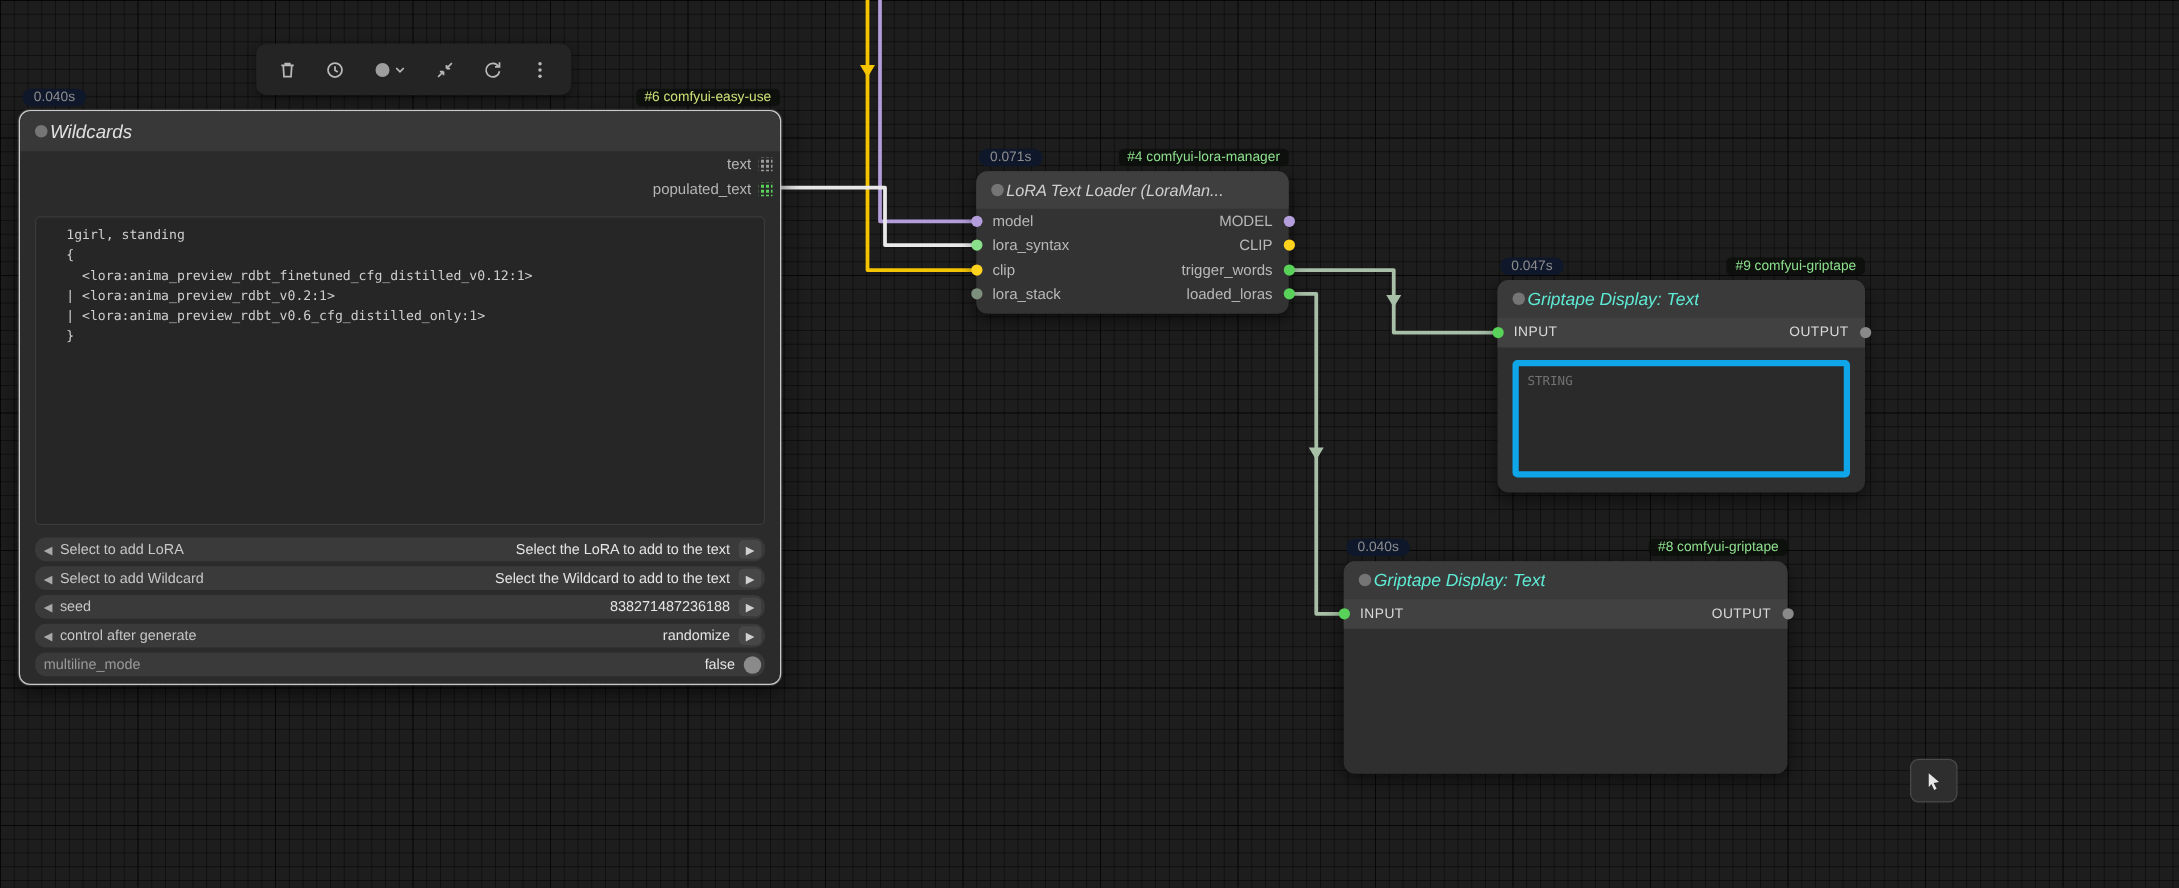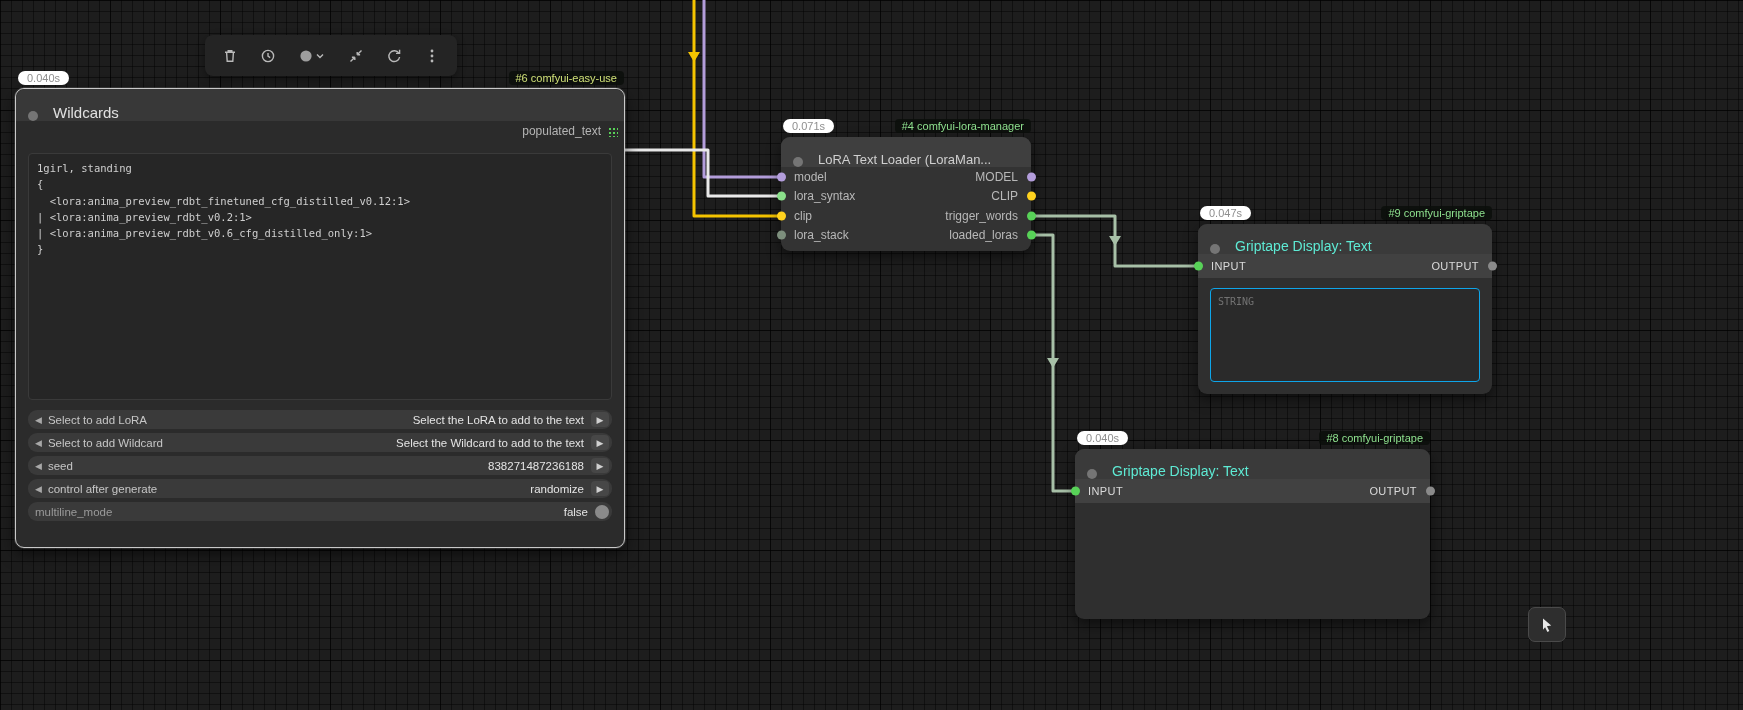--- a/index.html
+++ b/index.html
@@ -21,41 +21,41 @@
   .toolbar{position:absolute;left:205px;top:35px;height:41px;z-index:5;
     background:#242424;border-radius:8px;display:flex;align-items:center;
     padding:0 10px;gap:8px;box-shadow:0 3px 8px rgba(0,0,0,.4);}
   .tbtn{width:30px;height:30px;border-radius:6px;display:flex;align-items:center;
     justify-content:center;color:#b9b9b9;cursor:pointer;}
   .tbtn svg{display:block;}
 
   
   .node{position:absolute;z-index:3;background:#2e2e2e;border-radius:9px;
     box-shadow:0 5px 14px rgba(0,0,0,.55);color:#c9c9c9;}
-  .node-header{height:30px;display:flex;align-items:flex-end;gap:15px;
-    padding:0 12px;background:#3a3a3a;border-radius:9px 9px 0 0;}
+  .node-header{height:30px;display:flex;align-items:center;gap:2px;
+    padding:0 12px;background:#3a3a3a;border-radius:9px 9px 0 0;font-style:italic;}
   .header-dot{width:10px;height:10px;border-radius:50%;background:#757575;flex:0 0 auto;}
   .node-title{font-size:14px;color:#cfcfcf;white-space:nowrap;overflow:hidden;}
-  .time-badge{position:absolute;top:-18px;left:2px;background:#ffffff;color:#8f8f8f;
+  .time-badge{position:absolute;top:-18px;left:2px;background:#0f172a;color:#8f8f8f;
     font-size:11px;padding:1px 9px;border-radius:9px;}
   .id-badge{position:absolute;top:-18px;right:0;background:rgba(10,14,10,.85);
     font-size:11px;padding:1px 7px;border-radius:4px;white-space:nowrap;}
 
   
   .wildcards{left:15px;top:88px;width:608px;height:458px;background:#2b2b2b;
     border:1px solid #c9c9c9;box-shadow:0 0 0 1px rgba(255,255,255,.12),0 6px 16px rgba(0,0,0,.6);}
   .wildcards .node-header{height:32px;background:#383838;}
   .wildcards .node-title{font-size:15px;color:#e0e0e0;}
   .slot-row{height:20px;display:flex;align-items:center;justify-content:flex-end;
     gap:6px;padding-right:6px;font-size:12px;color:#b5b5b5;}
   .grid-icon{width:11px;height:11px;display:inline-block;
     background-image:radial-gradient(currentColor 1.4px, transparent 1.55px);
     background-size:4px 4px;background-position:1px 1px;}
   .wc-text{margin:12px 12px 0 12px;height:233px;background:#262626;border:1px solid #3a3a3a;
-    border-radius:4px;padding:6px 8px;font-family:"DejaVu Sans Mono",monospace;
+    border-radius:4px;padding:6px 24px;font-family:"DejaVu Sans Mono",monospace;
     font-size:10.5px;line-height:1.55;color:#cfcfcf;white-space:pre;overflow:hidden;}
   .widgets{margin:10px 12px 0 12px;display:flex;flex-direction:column;gap:4px;}
   .widget{height:19px;background:#3a3a3a;border-radius:9px;display:flex;
     align-items:center;padding:0 3px 0 7px;font-size:11.5px;color:#c6c6c6;}
   .w-arrow-l{font-size:9px;color:#a8a8a8;margin-right:6px;}
   .w-label{white-space:nowrap;}
   .w-value{margin-left:auto;color:#e4e4e4;white-space:nowrap;padding-right:7px;}
   .w-arrow-r{width:18px;height:15px;background:#474747;border-radius:4px;display:flex;
     align-items:center;justify-content:center;font-size:9px;color:#d0d0d0;flex:0 0 auto;}
   .widget.toggle .w-label{color:#9a9a9a;}
@@ -73,21 +73,21 @@
   .pdot.r{right:-4.5px;}
 
   
   .griptape{width:294px;height:170px;background:#2f2f2f;}
   .gt9{left:1198px;top:224px;}
   .gt8{left:1075px;top:449px;width:355px;}
   .griptape .node-title{color:#5eead4;}
   .io-strip{position:relative;height:24px;background:#414141;display:flex;
     align-items:center;justify-content:space-between;padding:0 13px;
     font-size:11px;letter-spacing:.4px;color:#dadada;}
-  .gt-text{margin:10px 12px 0 12px;height:94px;background:#2a2a2a;border:1px solid #0ea5e9;
+  .gt-text{margin:10px 12px 0 12px;height:94px;background:#2a2a2a;border:5px solid #0ea5e9;
     border-radius:4px;padding:5px 7px;font-family:"DejaVu Sans Mono",monospace;
     font-size:10px;line-height:1.5;white-space:pre;overflow:hidden;box-sizing:border-box;}
   .gt-text.placeholder{color:#727272;}
   .gt-text.value{color:#dcdcdc;}
 
   
   .corner-btn{position:absolute;left:1528px;top:607px;width:36px;height:33px;z-index:5;
     background:#2e2e2e;border:1px solid #4a4a4a;border-radius:7px;display:flex;
     align-items:center;justify-content:center;}
 </style>
@@ -144,20 +144,24 @@
 </div>
 
 <div class="node wildcards">
   <span class="time-badge">0.040s</span>
   <span class="id-badge" style="color: rgb(207, 224, 119); text-align: center;">#6 comfyui-easy-use</span>
   <div class="node-header">
     <span class="header-dot"></span>
     <span class="node-title">Wildcards</span>
   </div>
   <div class="slot-row">
+    <span class="slot-label">text</span>
+    <span class="grid-icon" style="color: rgb(154, 154, 154);"></span>
+  </div>
+  <div class="slot-row">
     <span class="slot-label">populated_text</span>
     <span class="grid-icon" style="color: rgb(88, 210, 88);"></span>
   </div>
   <pre class="wc-text">1girl, standing
 {
   &lt;lora:anima_preview_rdbt_finetuned_cfg_distilled_v0.12:1&gt;
 | &lt;lora:anima_preview_rdbt_v0.2:1&gt;
 | &lt;lora:anima_preview_rdbt_v0.6_cfg_distilled_only:1&gt;
 }</pre>
   <div class="widgets">

